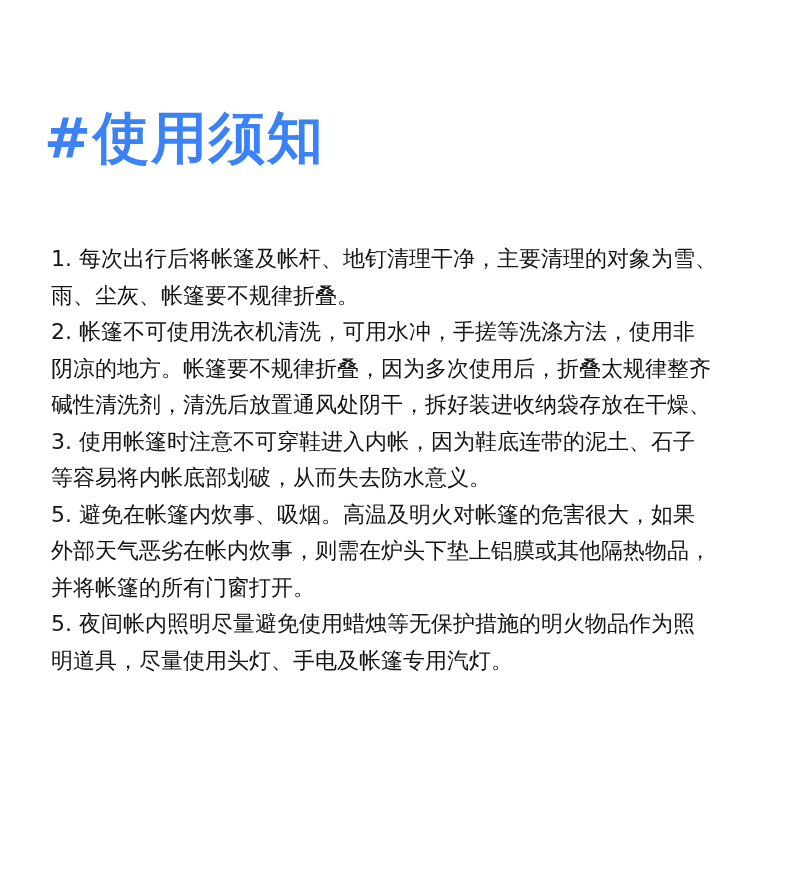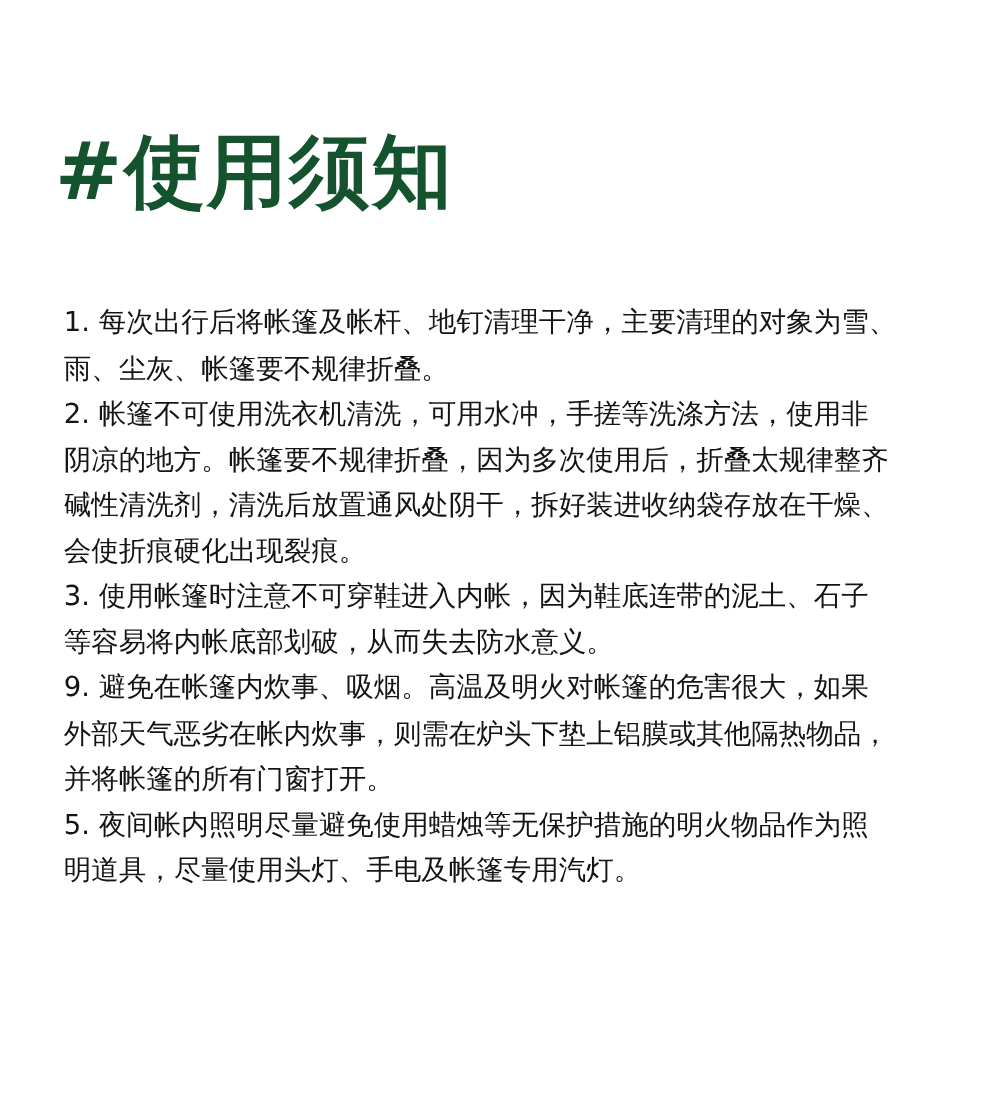--- a/index.html
+++ b/index.html
@@ -12,25 +12,25 @@
       height: 875px;
       position: relative;
       overflow: hidden;
       color: #111111;
       font-family: "DejaVu Sans", "Liberation Sans", sans-serif;
     }
     .title {
       position: absolute;
       left: 44px;
       top: 88px;
-      font-size: 64px;
+      font-size: 56px;
       font-weight: bold;
       line-height: 100px;
       letter-spacing: 2px;
-      color: #14532d;
+      color: #3b82f6;
       margin: 0;
       white-space: nowrap;
     }
     .notes {
       position: absolute;
       left: 47px;
       top: 237px;
       width: 720px;
       margin: 4px;
       padding: 0;
@@ -56,28 +56,27 @@
 
 <ol class="notes">
   <li class="note">
     <span class="line">1. 每次出行后将帐篷及帐杆、地钉清理干净，主要清理的对象为雪、</span>
     <span class="line">雨、尘灰、帐篷要不规律折叠。</span>
   </li>
   <li class="note">
     <span class="line">2. 帐篷不可使用洗衣机清洗，可用水冲，手搓等洗涤方法，使用非</span>
     <span class="line">阴凉的地方。帐篷要不规律折叠，因为多次使用后，折叠太规律整齐</span>
     <span class="line">碱性清洗剂，清洗后放置通风处阴干，拆好装进收纳袋存放在干燥、</span>
-    <span class="line">会使折痕硬化出现裂痕。</span>
   </li>
   <li class="note">
     <span class="line">3. 使用帐篷时注意不可穿鞋进入内帐，因为鞋底连带的泥土、石子</span>
     <span class="line">等容易将内帐底部划破，从而失去防水意义。</span>
   </li>
   <li class="note">
-    <span class="line">9. 避免在帐篷内炊事、吸烟。高温及明火对帐篷的危害很大，如果</span>
+    <span class="line">5. 避免在帐篷内炊事、吸烟。高温及明火对帐篷的危害很大，如果</span>
     <span class="line">外部天气恶劣在帐内炊事，则需在炉头下垫上铝膜或其他隔热物品，</span>
     <span class="line">并将帐篷的所有门窗打开。</span>
   </li>
   <li class="note">
     <span class="line">5. 夜间帐内照明尽量避免使用蜡烛等无保护措施的明火物品作为照</span>
     <span class="line">明道具，尽量使用头灯、手电及帐篷专用汽灯。</span>
   </li>
 </ol>
 
 </body></html>

